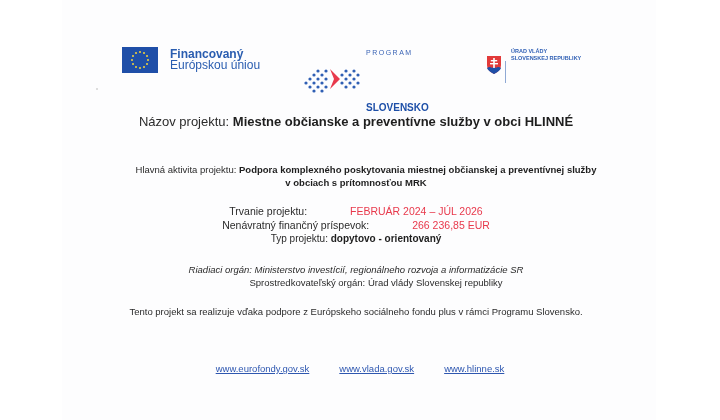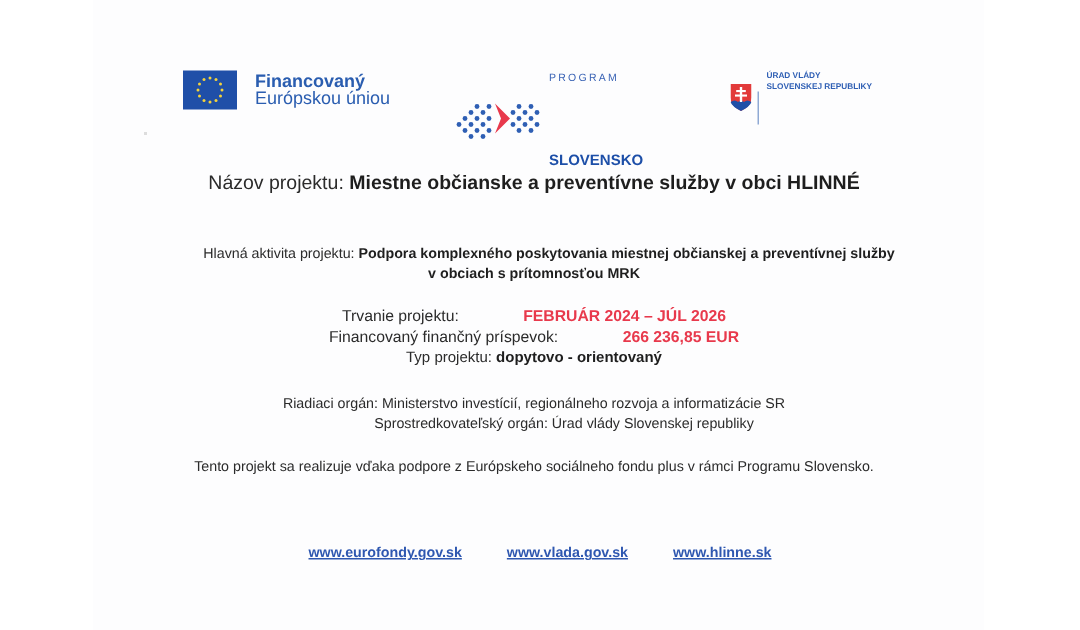--- a/index.html
+++ b/index.html
@@ -26,33 +26,33 @@
     .ps-text { margin-left: 4px; line-height: 11px; }
     .ps-text .l1 { font-size: 7px; letter-spacing: 1.5px; color: #3b64b5; }
     .ps-text .l2 { font-size: 10px; font-weight: bold; color: #1d4fa8; margin-top: 44px; }
     .uv { left: 487px; top: 47px; }
     .uv-crest { width: 14px; height: 18px; position: relative; }
     .uv-bar { width: 1px; height: 22px; background: #8fa9d4; margin-left: 4px; margin-top: 14px; }
     .uv-text { margin-left: 5px; font-size: 5.5px; line-height: 7px; color: #2f5fb4; font-weight: bold; align-self: flex-start; margin-top: 1px; }
     .line { position: absolute; left: 0; width: 712px; text-align: center; white-space: nowrap; }
     .title { top: 114px; font-size: 13px; }
     .b { font-weight: bold; color: #1e1e1e; }
-    .red { font-weight: bold; color: #e8394c; margin-left: 40px; }
+    .red { font-weight: normal; color: #e8394c; margin-left: 40px; }
     .small { font-size: 9.5px; }
     .act1 { top: 164px; padding-left: 10px; }
     .act2 { top: 177px; }
     .dur { top: 205px; font-size: 10.5px; }
     .grant { top: 219px; font-size: 10.5px; }
     .type { top: 233px; font-size: 10px; }
-    .ro { top: 264px; }
+    .ro { top: 264px; font-style: italic; }
     .so { top: 277px; padding-left: 20px; }
     .note { top: 306px; }
     .links {
       position: absolute; top: 363px; left: 0; width: 720px; display: flex; justify-content: center;
-      gap: 30px; font-size: 9.5px; font-weight: bold;
+      gap: 30px; font-size: 9.5px;
     }
     .links a { color: #2e57b0; text-decoration: underline; }
     .dot { position: absolute; left: 96px; top: 88px; width: 2px; height: 2px; background: #ddd; }
   </style>
 </head>
 <body>
 
 <div class="page"></div>
 <div class="dot"></div>
 
@@ -148,21 +148,21 @@
 </div>
 <div class="line small act2">
   <span class="b">v obciach s prítomnosťou MRK</span>
 </div>
 
 <div class="line dur">
   <span>Trvanie projektu:</span>
   <span class="red">FEBRUÁR 2024 – JÚL 2026</span>
 </div>
 <div class="line grant">
-  <span>Financovaný finančný príspevok:</span>
+  <span>Nenávratný finančný príspevok:</span>
   <span class="red">266 236,85 EUR</span>
 </div>
 <div class="line type">
   <span>Typ projektu:</span>
   <span class="b">dopytovo - orientovaný</span>
 </div>
 
 <div class="line small ro">Riadiaci orgán: Ministerstvo investícií, regionálneho rozvoja a informatizácie SR</div>
 <div class="line small so">Sprostredkovateľský orgán: Úrad vlády Slovenskej republiky</div>
 

